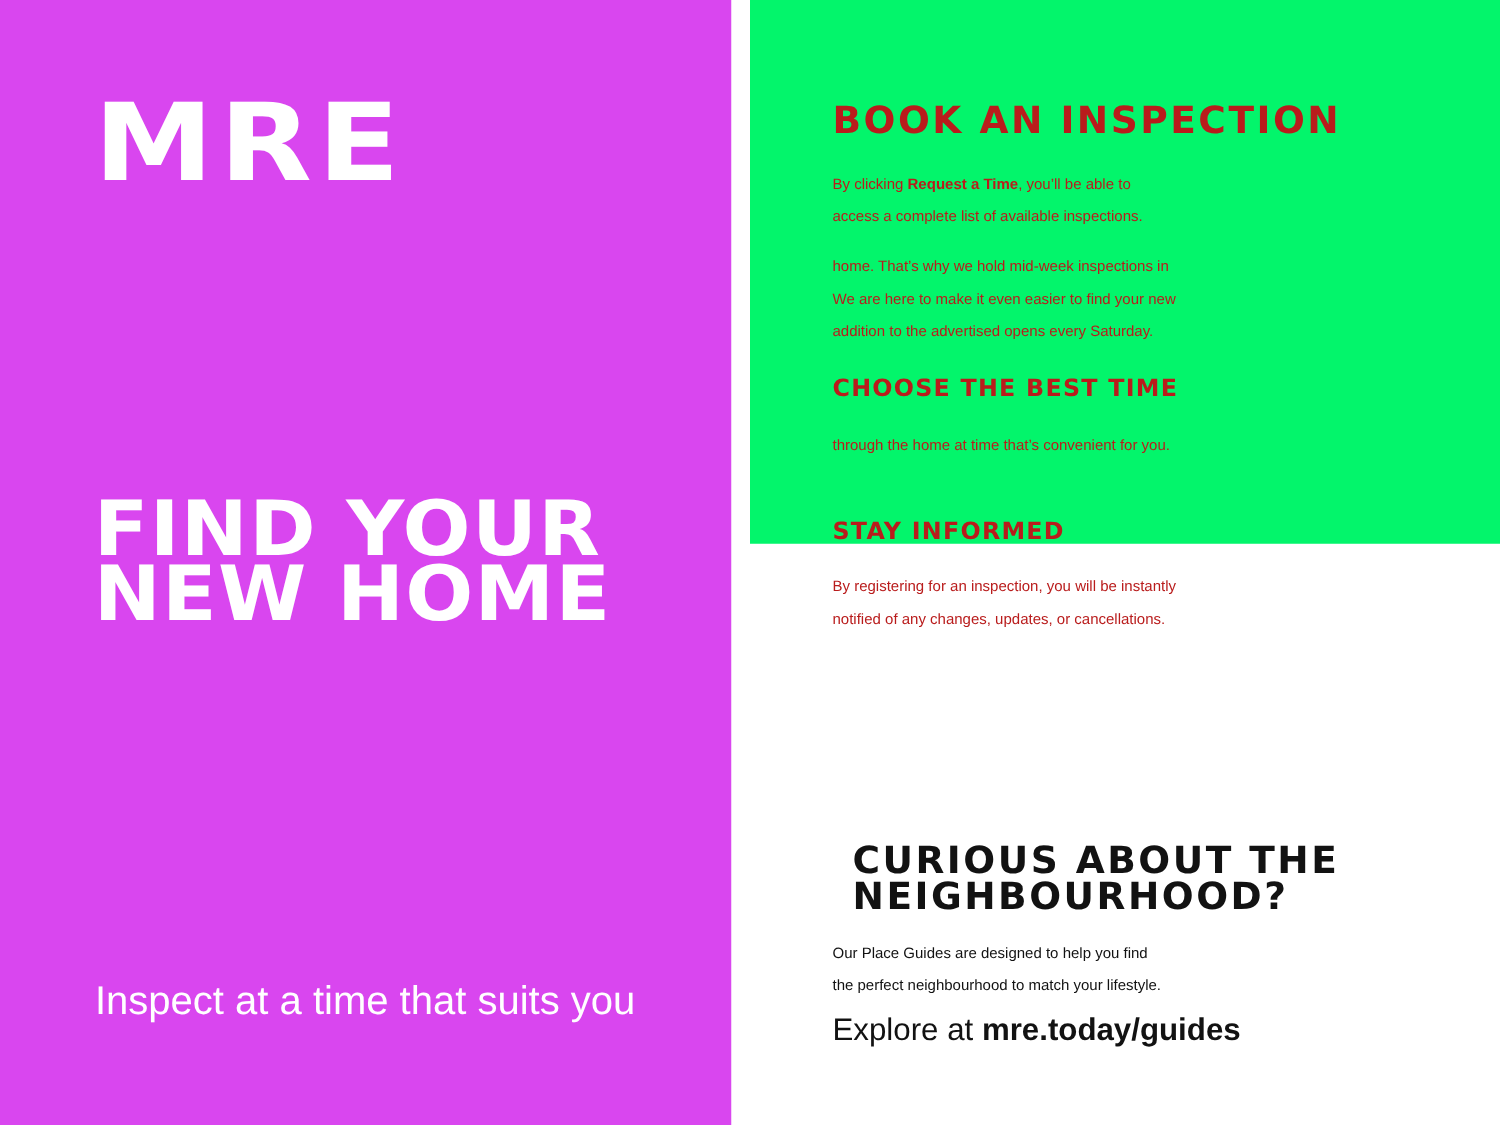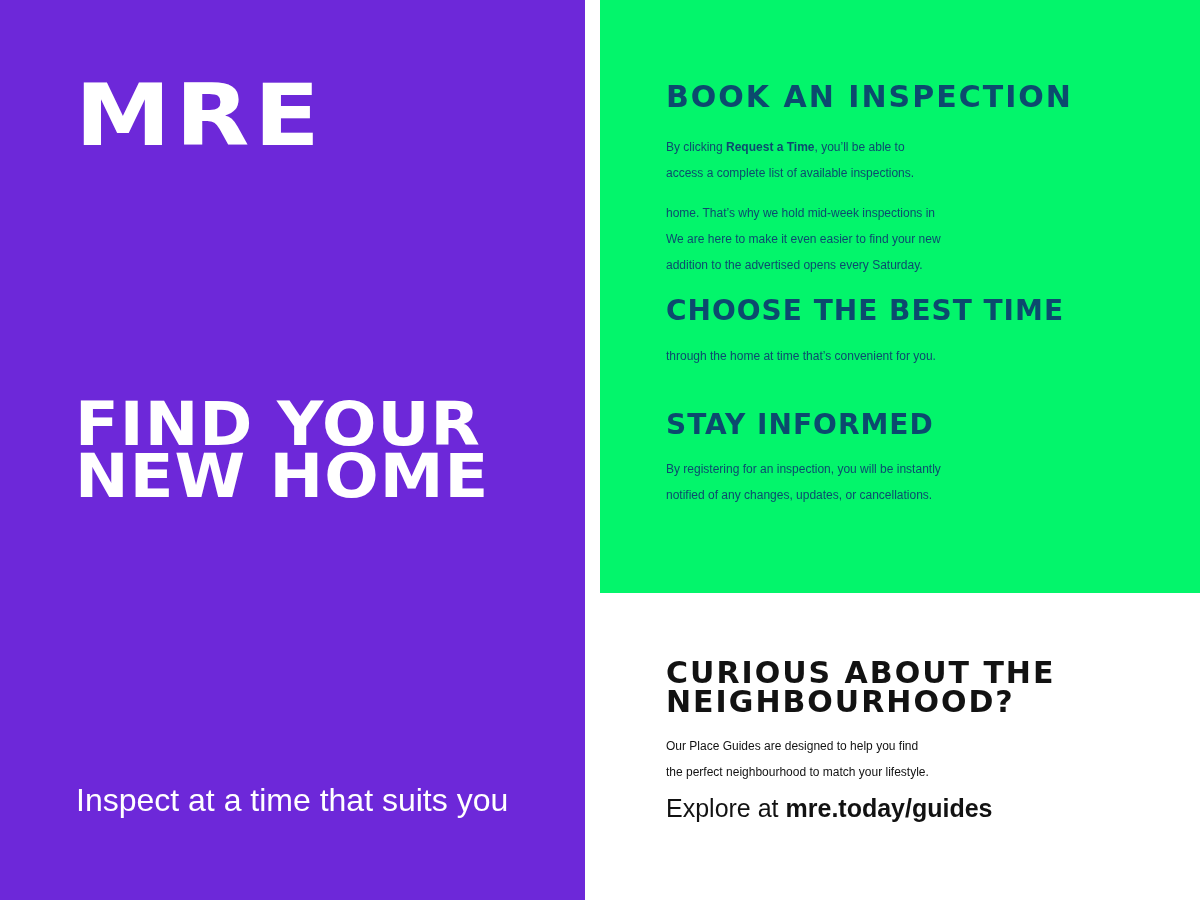--- a/index.html
+++ b/index.html
@@ -5,69 +5,69 @@
   html, body { margin: 0; padding: 0; }
   body {
     width: 1200px; height: 900px; position: relative;
     background: #ffffff; overflow: hidden;
     font-family: "Liberation Sans", sans-serif;
     -webkit-font-smoothing: antialiased;
   }
   
   .panel-left {
     position: absolute; left: 0; top: 0; width: 585px; height: 900px;
-    background: #6d28d9; color: #ffffff;
+    background: #d946ef; color: #ffffff;
   }
   .logo {
     position: absolute; left: 75px; top: 72px;
     font-family: "DejaVu Sans", sans-serif; font-weight: bold;
     font-size: 86px; line-height: 1; letter-spacing: 4px;
     transform: scaleX(1.12); transform-origin: 0 0; white-space: nowrap;
   }
   .headline {
     position: absolute; left: 75px; top: 398px;
     font-family: "DejaVu Sans", sans-serif; font-weight: bold;
     font-size: 61px; line-height: 52px; letter-spacing: 1px;
     transform: scaleX(1.05); transform-origin: 0 0; white-space: nowrap;
   }
   .tagline {
     position: absolute; left: 76px; top: 781px;
     font-size: 32px; line-height: 1.2; white-space: nowrap;
   }
   
   .panel-green {
-    position: absolute; left: 600px; top: 0; width: 600px; height: 593px;
-    background: #03F56B; color: #0c4a6e;
+    position: absolute; left: 600px; top: 0; width: 600px; height: 435px;
+    background: #03F56B; color: #b91c1c;
   }
   .green-inner { padding: 82px 30px 0 66px; }
   .h-primary {
     font-family: "DejaVu Sans", sans-serif; font-weight: bold;
     font-size: 30px; line-height: 30px; letter-spacing: 2px;
     margin: 0 0 22px 0; white-space: nowrap;
   }
   .h-secondary {
     font-family: "DejaVu Sans", sans-serif; font-weight: bold;
-    font-size: 28px; line-height: 24px; letter-spacing: 1px;
+    font-size: 19px; line-height: 24px; letter-spacing: 1px;
     margin: 0; white-space: nowrap;
   }
   .h-choose { margin: 21px 0 20px 0; }
   .h-informed { margin: 44px 0 19px 0; }
   .para { font-size: 12px; line-height: 26px; margin: 0 0 14px 0; }
   .para .line { white-space: nowrap; }
   .para strong, .explore strong { font-weight: bold; }
   
   .panel-white {
     position: absolute; left: 600px; top: 593px; width: 600px; height: 307px;
     background: #ffffff; color: #121212;
   }
   .white-inner { padding: 66px 30px 0 66px; }
   .h-white {
     font-family: "DejaVu Sans", sans-serif; font-weight: bold;
     font-size: 30px; line-height: 28.5px; letter-spacing: 2px;
-    margin: 0; white-space: nowrap;
+    margin: 16px; white-space: nowrap;
   }
   .panel-white .para { margin: 17px 0 0 0; }
   .explore { font-size: 25px; line-height: 26px; margin: 10px 0 0 0; white-space: nowrap; }
 </style>
 </head>
 <body>
 
 <div class="panel-left">
   <div class="logo">MRE</div>
   <div class="headline">

